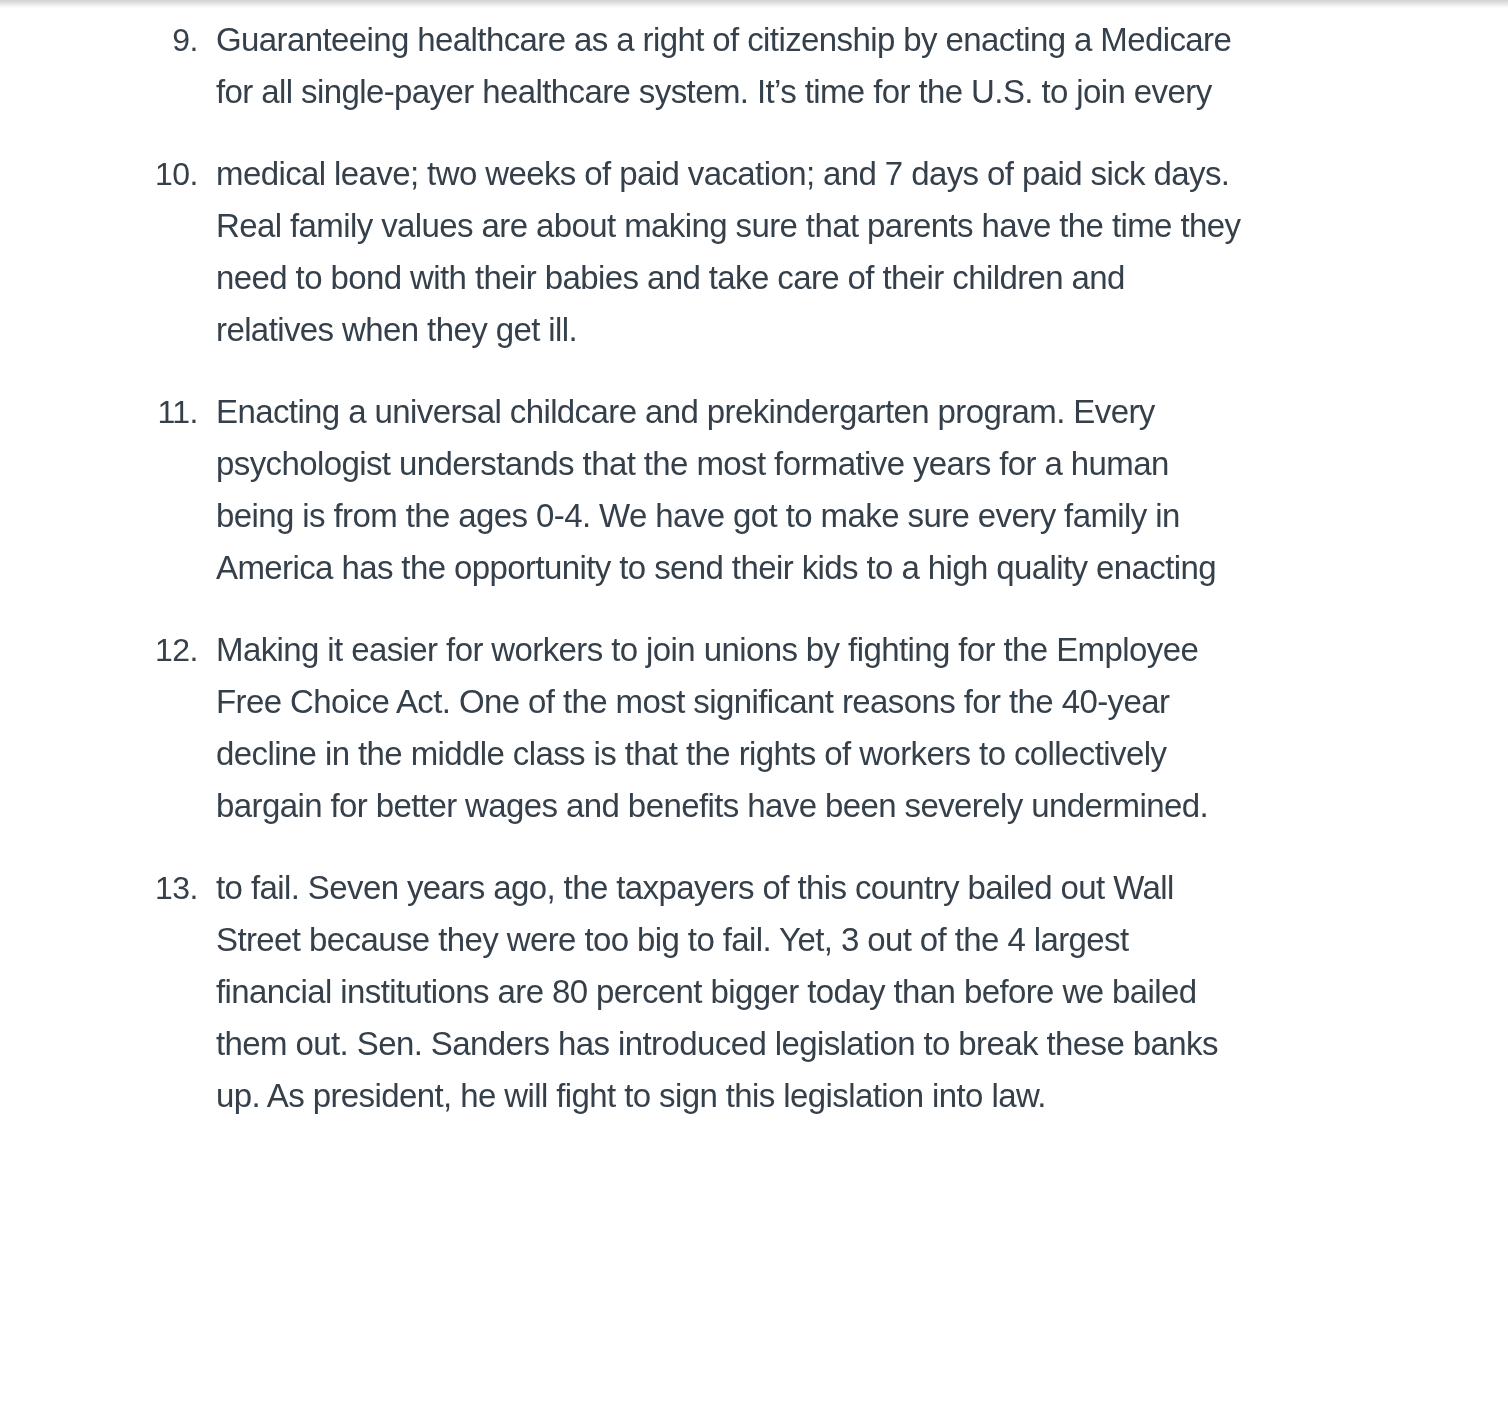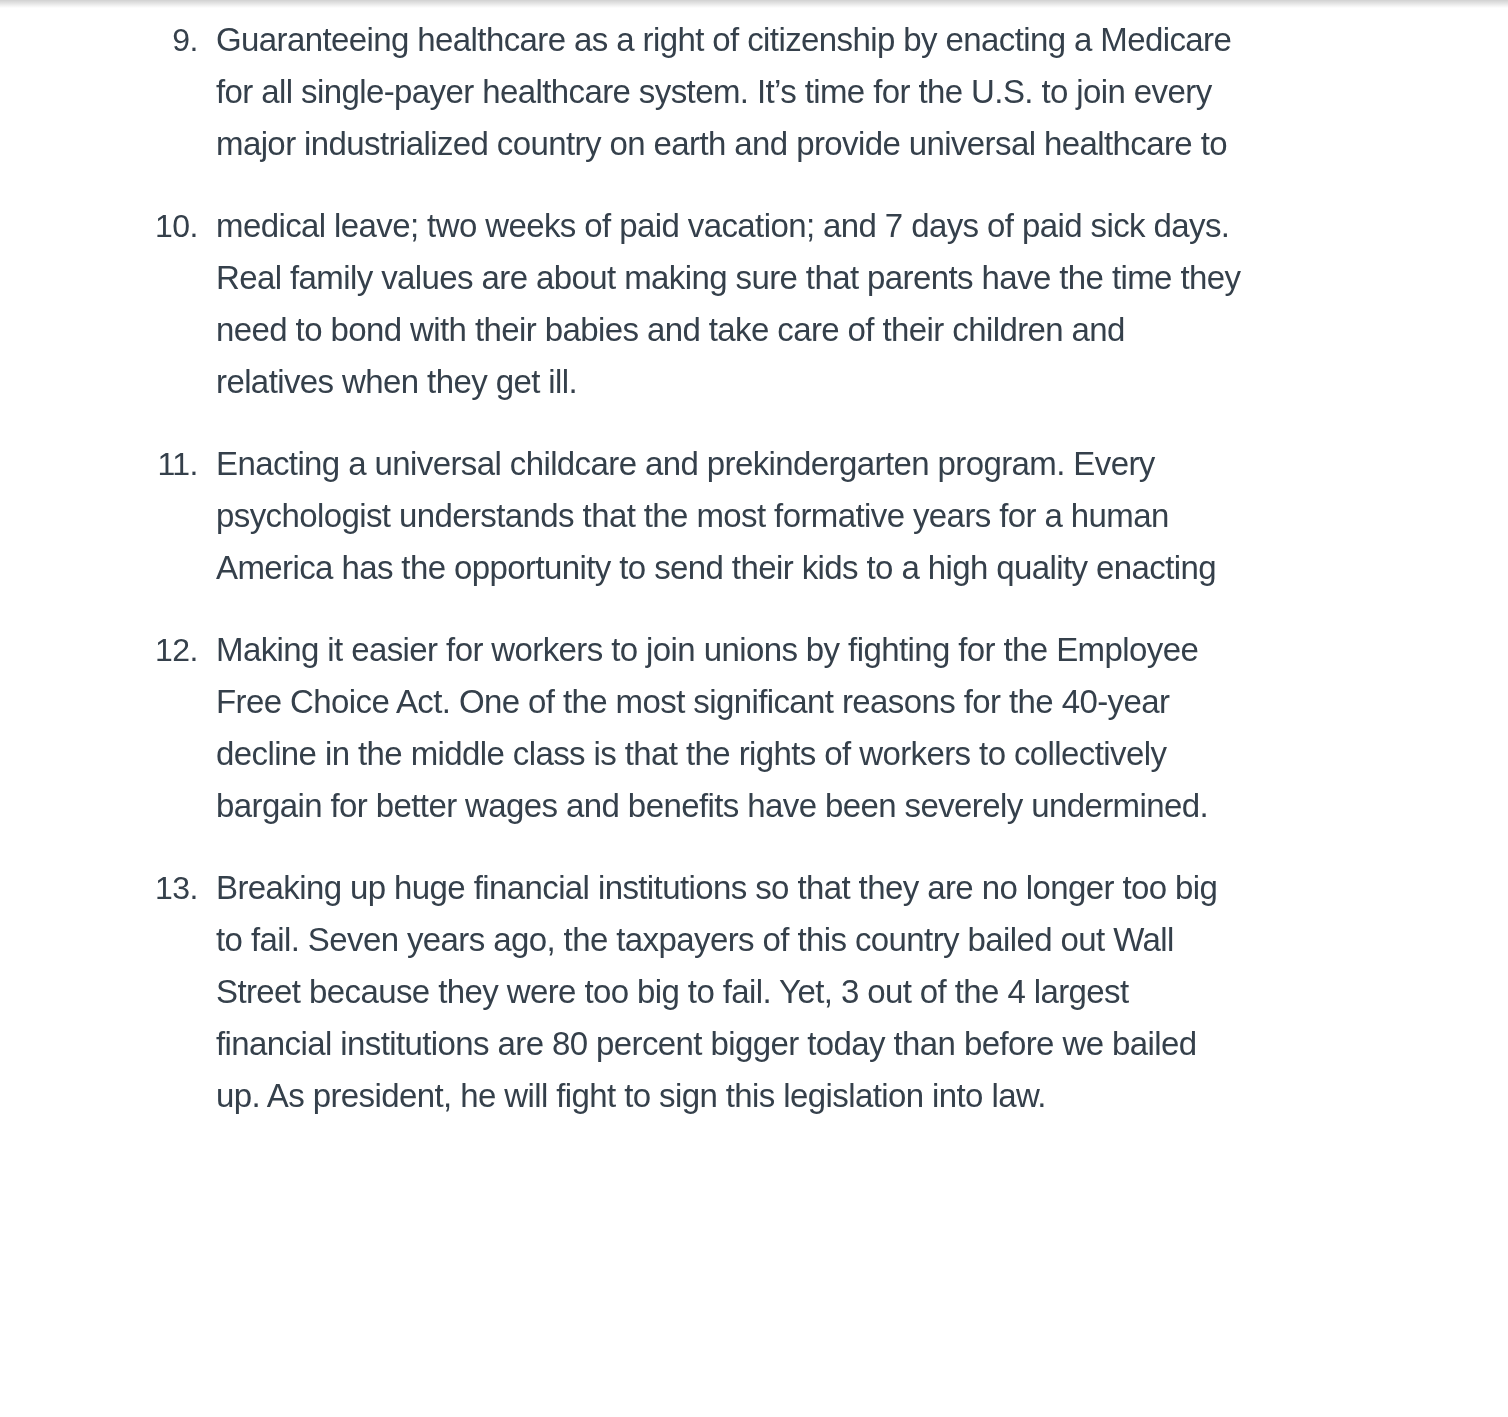--- a/index.html
+++ b/index.html
@@ -62,52 +62,52 @@
 <body>
 
 <div class="top-shadow"></div>
 
 <ol class="list">
   <li class="item">
     <span class="num">9.</span>
     <div class="body">
       <span class="line">Guaranteeing healthcare as a right of citizenship by enacting a Medicare</span>
       <span class="line">for all single-payer healthcare system. It’s time for the U.S. to join every</span>
-      <span class="line">major industrialized country on earth and provide universal healthcare to</span>
     </div>
   </li>
   <li class="item">
     <span class="num">10.</span>
     <div class="body">
       <span class="line">medical leave; two weeks of paid vacation; and 7 days of paid sick days.</span>
       <span class="line">Real family values are about making sure that parents have the time they</span>
       <span class="line">need to bond with their babies and take care of their children and</span>
       <span class="line">relatives when they get ill.</span>
     </div>
   </li>
   <li class="item">
     <span class="num">11.</span>
     <div class="body">
       <span class="line">Enacting a universal childcare and prekindergarten program. Every</span>
       <span class="line">psychologist understands that the most formative years for a human</span>
+      <span class="line">being is from the ages 0-4. We have got to make sure every family in</span>
       <span class="line">America has the opportunity to send their kids to a high quality enacting</span>
     </div>
   </li>
   <li class="item">
     <span class="num">12.</span>
     <div class="body">
       <span class="line">Making it easier for workers to join unions by fighting for the Employee</span>
       <span class="line">Free Choice Act. One of the most significant reasons for the 40-year</span>
       <span class="line">decline in the middle class is that the rights of workers to collectively</span>
       <span class="line">bargain for better wages and benefits have been severely undermined.</span>
     </div>
   </li>
   <li class="item">
     <span class="num">13.</span>
     <div class="body">
-      <span class="line">Breaking up huge financial institutions so that they are no longer too big</span>
       <span class="line">to fail. Seven years ago, the taxpayers of this country bailed out Wall</span>
       <span class="line">Street because they were too big to fail. Yet, 3 out of the 4 largest</span>
       <span class="line">financial institutions are 80 percent bigger today than before we bailed</span>
+      <span class="line">them out. Sen. Sanders has introduced legislation to break these banks</span>
       <span class="line">up. As president, he will fight to sign this legislation into law.</span>
     </div>
   </li>
 </ol>
 
 </body></html>

